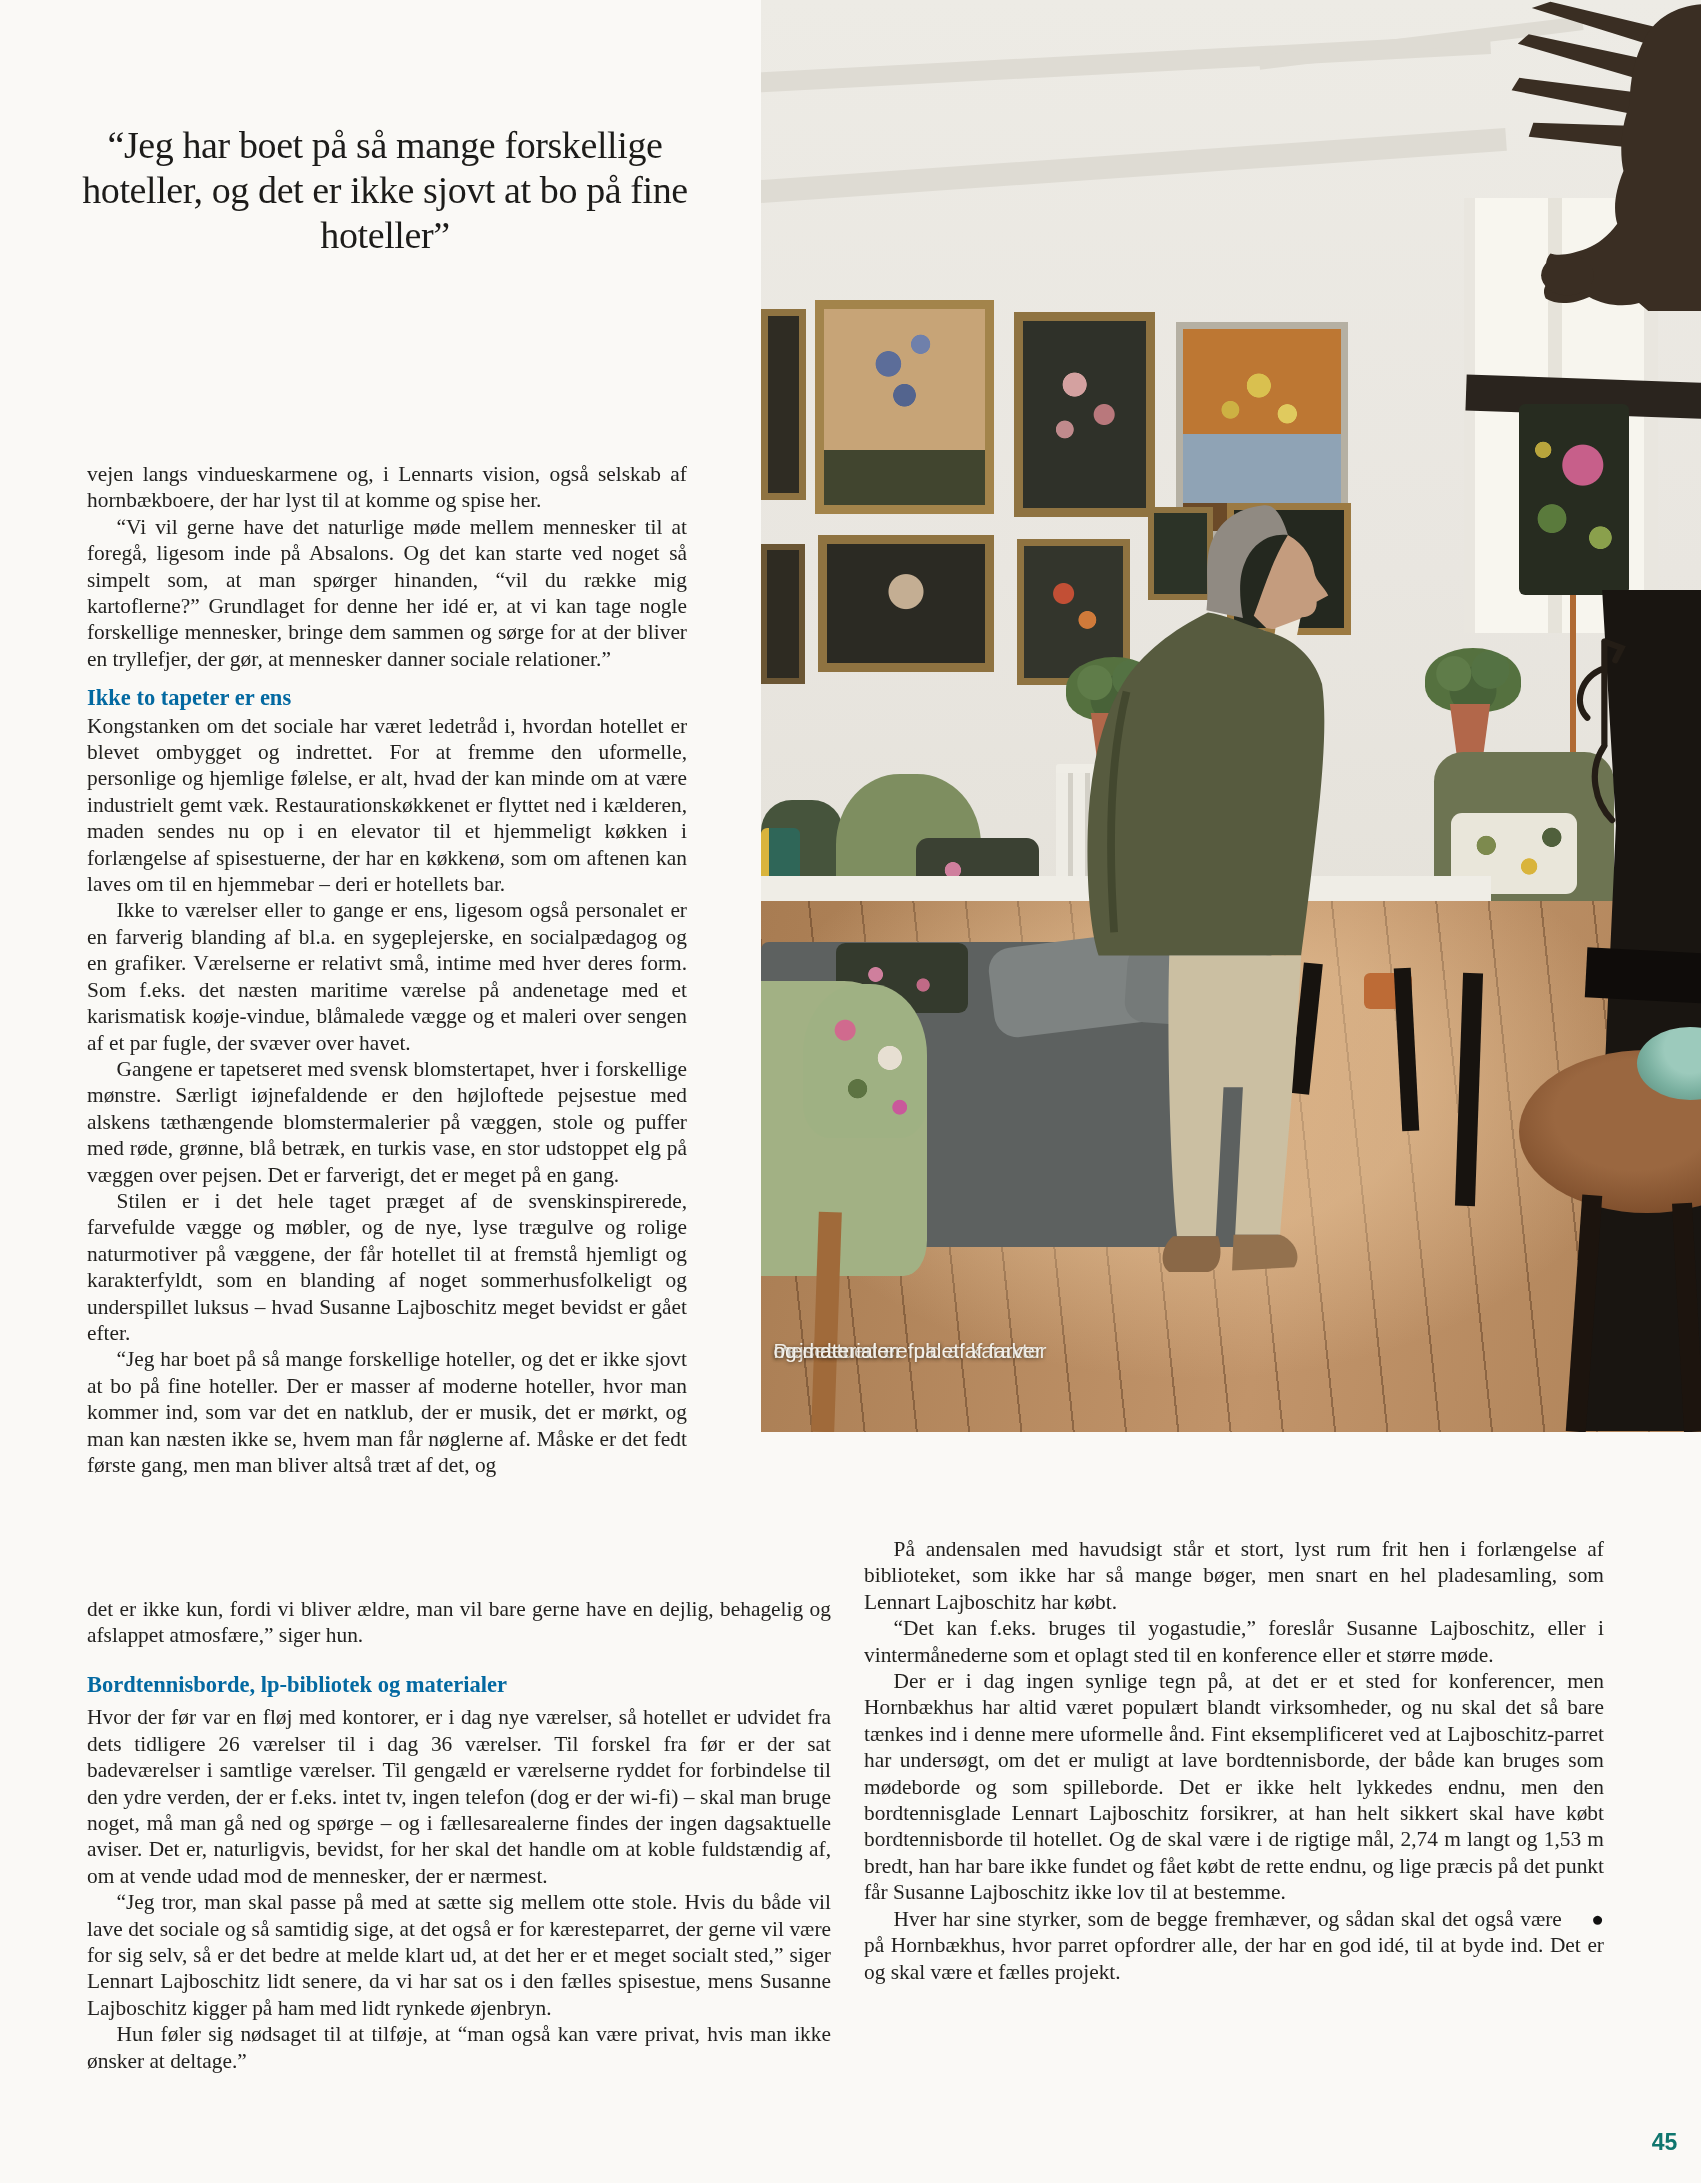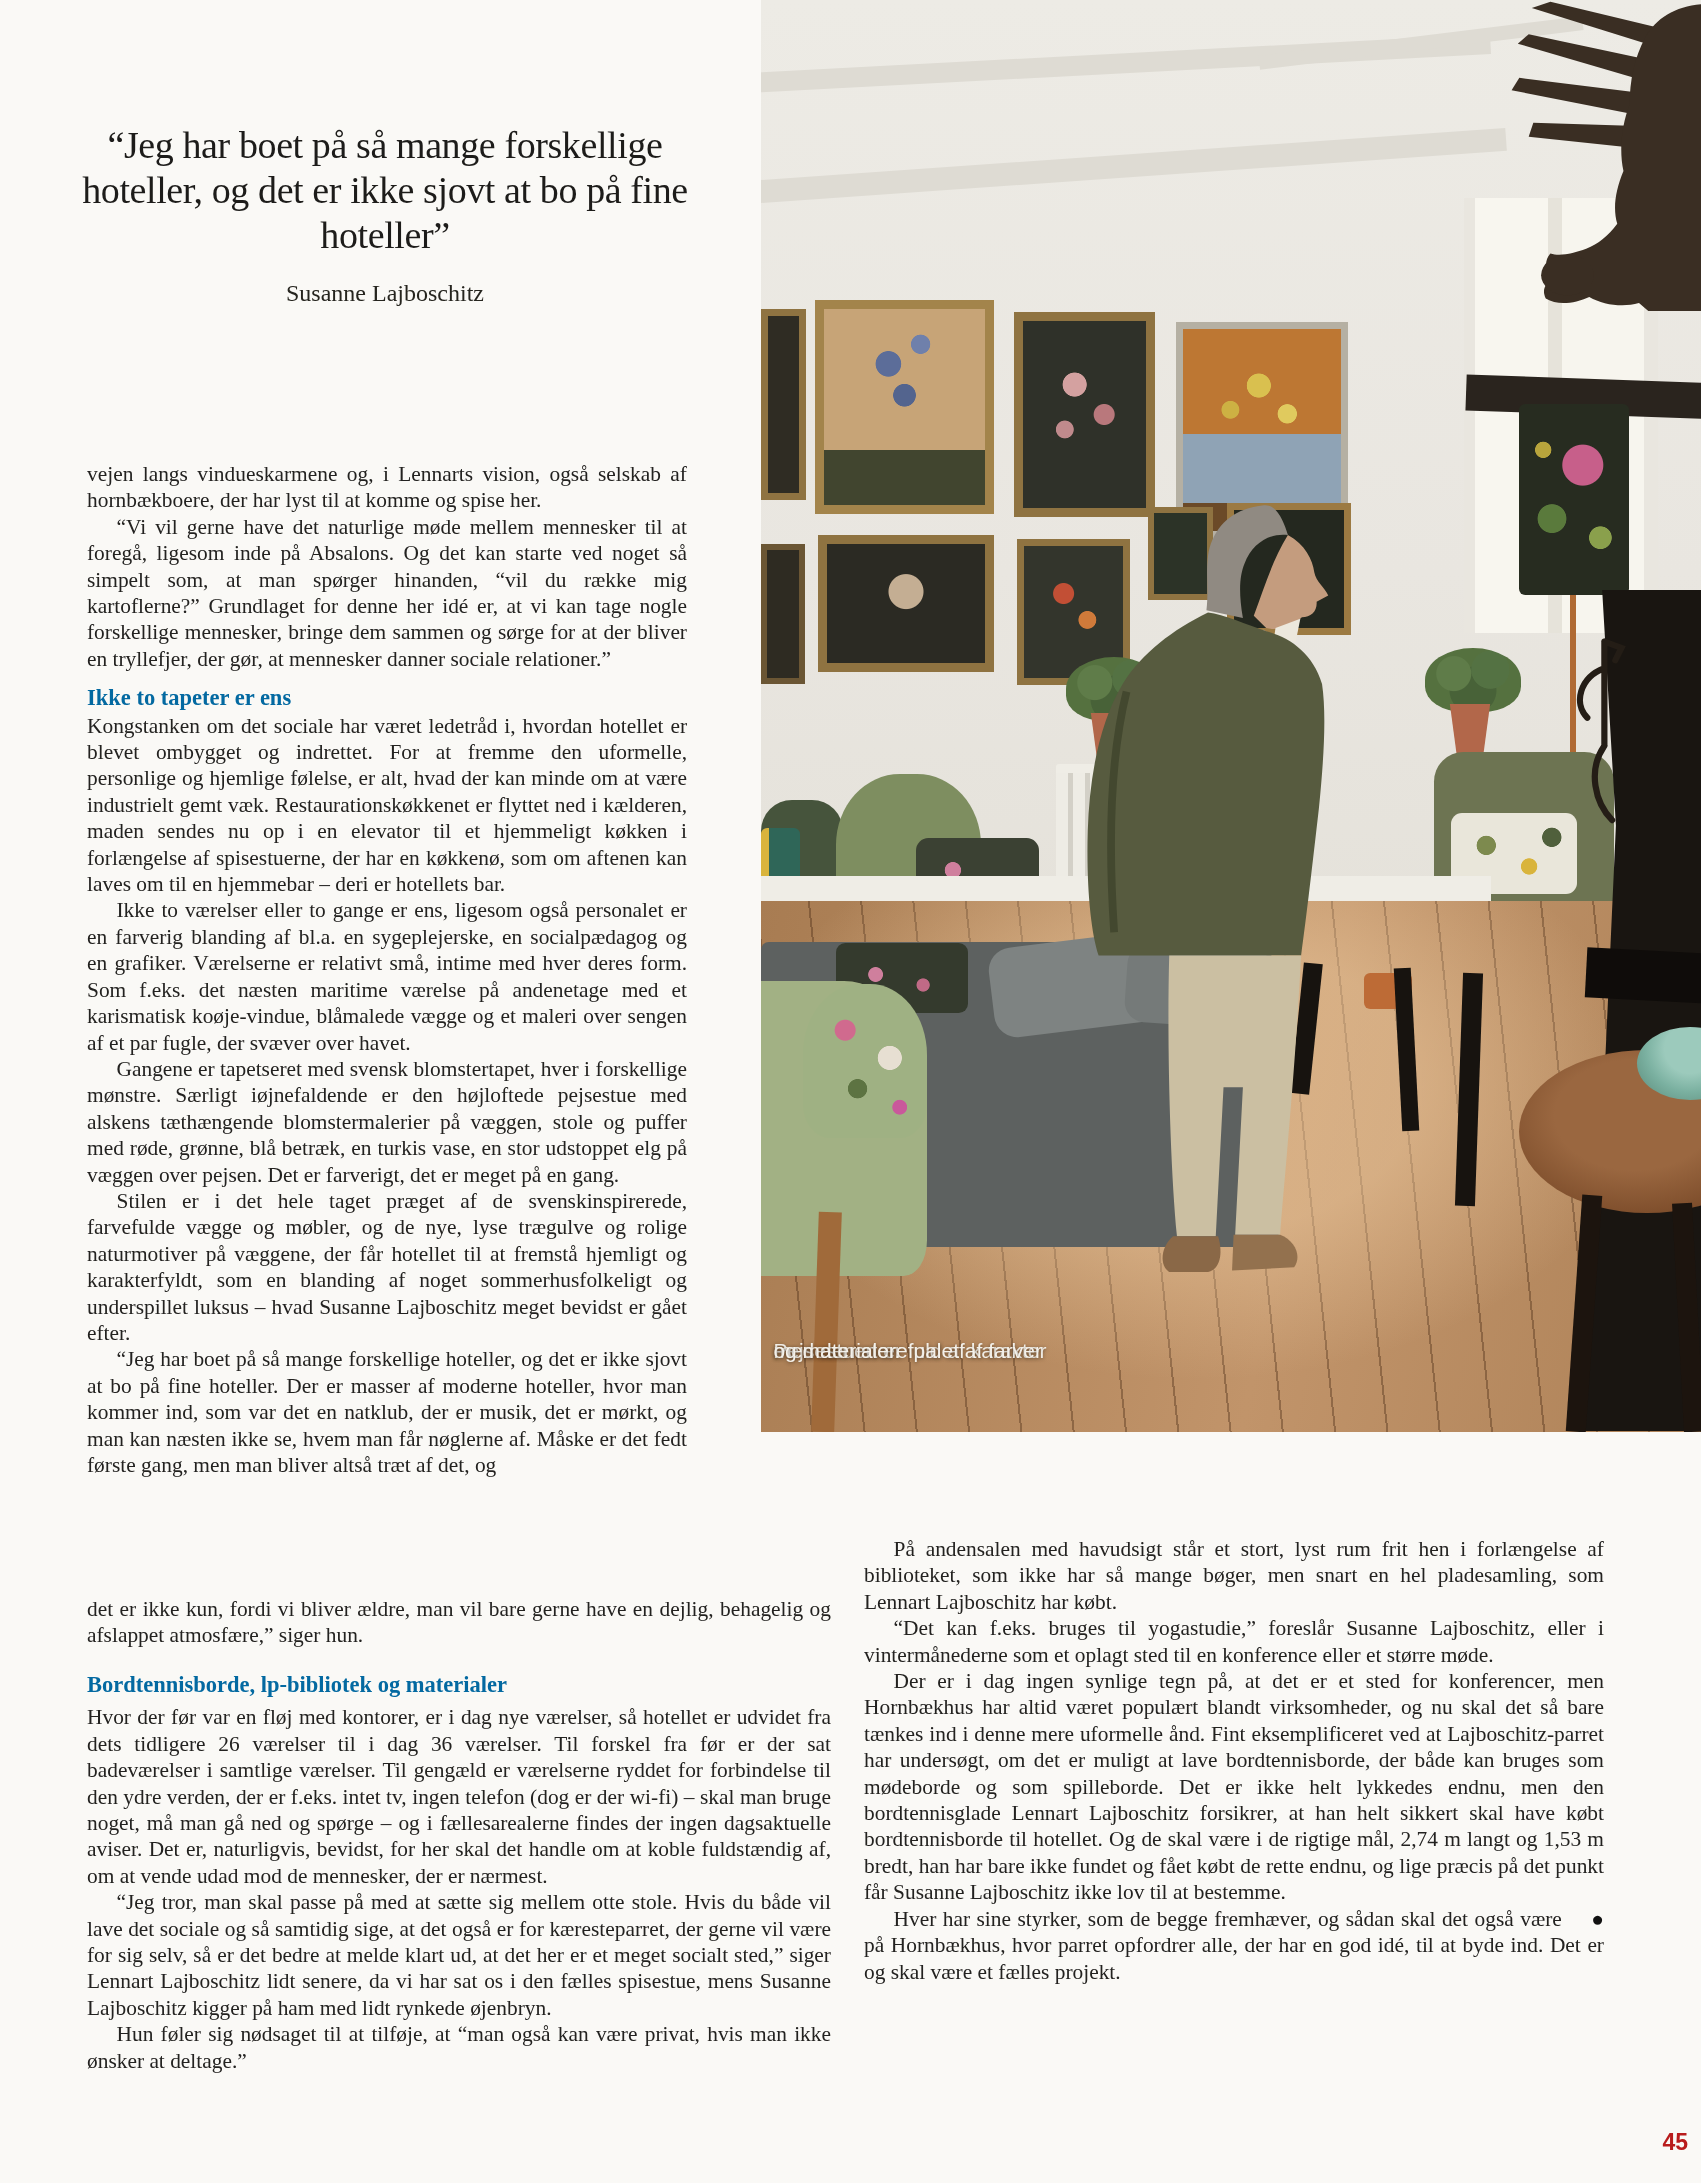--- a/index.html
+++ b/index.html
@@ -15,23 +15,23 @@
   .col{position:absolute;font-size:21.4px;line-height:26.4px;margin-top:36px;}
   .col p{margin:0;text-align:justify;}
   .col p.ind{text-indent:29.5px;}
   .col h3{margin:12.4px 0 1.6px 0;font-size:22.5px;line-height:26.4px;font-weight:bold;color:#0369a1;}
   .col h3.big-gap{margin:23px 0 6.2px 0;}
   .col-left-top{left:87px;top:425px;width:600px;}
   .col-left-bottom{left:87px;top:1560px;width:744px;}
   .col-right{left:864px;top:1500px;width:740px;}
   .endmark{float:right;font-size:21px;line-height:26px;color:#111;}
 
-  .page-number{position:absolute;left:1641px;top:2129px;width:47px;text-align:right;
+  .page-number{position:absolute;left:1641px;top:2129px;width:47px;text-align:center;
                font-family:"Liberation Sans","DejaVu Sans",sans-serif;font-weight:bold;
-               font-size:23px;color:#b91c1c;}
+               font-size:23px;color:#0f766e;}
 
   
   .photo{position:absolute;left:737px;top:0;width:965px;height:1432px;overflow:hidden;
          background:linear-gradient(180deg,#edebe5 0%,#e9e6e0 40%,#e4e1d9 70%,#e0ddd5 100%);margin-left:24px;}
   .photo *{position:absolute;}
   .beam{background:#dedbd3;}
   .window{left:703px;top:198px;width:194px;height:435px;background:
           linear-gradient(90deg,#e9e6df 0 11px,#f8f6ef 11px 84px,#e6e3da 84px 98px,#f7f5ee 98px 180px,#e9e6df 180px);}
   .transom{left:705px;top:379px;width:260px;height:36px;background:#2a241e;transform:rotate(2deg);}
   .frame{box-sizing:border-box;}
@@ -93,21 +93,20 @@
   .frontchair-leg{left:54px;top:1212px;width:23px;height:220px;background:#a06a3a;transform:rotate(2deg);}
   .photo-caption{left:12.4px;top:1338px;width:342px;font-family:"Liberation Sans","DejaVu Sans",sans-serif;
                  font-size:21px;line-height:26.4px;color:#f4f1ea;text-shadow:0 0.8px 3.9px rgba(45,32,20,0.55);}
 </style>
 </head>
 <body>
 
 <div class="page">
 
   <div class="pullquote">“Jeg har boet på så mange forskellige hoteller, og det er ikke sjovt at bo på fine hoteller”</div>
-  <div class="quote-author">Susanne Lajboschitz</div>
 
   <div class="col col-left-top">
     <p>vejen langs vindueskarmene og, i Lennarts vision, også selskab af hornbækboere, der har lyst til at komme og spise her.</p>
     <p class="ind">“Vi vil gerne have det naturlige møde mellem mennesker til at foregå, ligesom inde på Absalons. Og det kan starte ved noget så simpelt som, at man spørger hinanden, “vil du række mig kartoflerne?” Grundlaget for denne her idé er, at vi kan tage nogle forskellige mennesker, bringe dem sammen og sørge for at der bliver en tryllefjer, der gør, at mennesker danner sociale relationer.”</p>
     <h3>Ikke to tapeter er ens</h3>
     <p>Kongstanken om det sociale har været ledetråd i, hvordan hotellet er blevet ombygget og indrettet. For at fremme den uformelle, personlige og hjemlige følelse, er alt, hvad der kan minde om at være industrielt gemt væk. Restaurationskøkkenet er flyttet ned i kælderen, maden sendes nu op i en elevator til et hjemmeligt køkken i forlængelse af spisestuerne, der har en køkkenø, som om aftenen kan laves om til en hjemmebar – deri er hotellets bar.</p>
     <p class="ind">Ikke to værelser eller to gange er ens, ligesom også personalet er en farverig blanding af bl.a. en sygeplejerske, en socialpædagog og en grafiker. Værelserne er relativt små, intime med hver deres form. Som f.eks. det næsten maritime værelse på andenetage med et karismatisk koøje-vindue, blåmalede vægge og et maleri over sengen af et par fugle, der svæver over havet.</p>
     <p class="ind">Gangene er tapetseret med svensk blomstertapet, hver i forskellige mønstre. Særligt iøjnefaldende er den højloftede pejsestue med alskens tæthængende blomstermalerier på væggen, stole og puffer med røde, grønne, blå betræk, en turkis vase, en stor udstoppet elg på væggen over pejsen. Det er farverigt, det er meget på en gang.</p>
     <p class="ind">Stilen er i det hele taget præget af de svenskinspirerede, farvefulde vægge og møbler, og de nye, lyse trægulve og rolige naturmotiver på væggene, der får hotellet til at fremstå hjemligt og karakterfyldt, som en blanding af noget sommerhusfolkeligt og underspillet luksus – hvad Susanne Lajboschitz meget bevidst er gået efter.</p>
     <p class="ind">“Jeg har boet på så mange forskellige hoteller, og det er ikke sjovt at bo på fine hoteller. Der er masser af moderne hoteller, hvor man kommer ind, som var det en natklub, der er musik, det er mørkt, og man kan næsten ikke se, hvem man får nøglerne af. Måske er det fedt første gang, men man bliver altså træt af det, og</p>

